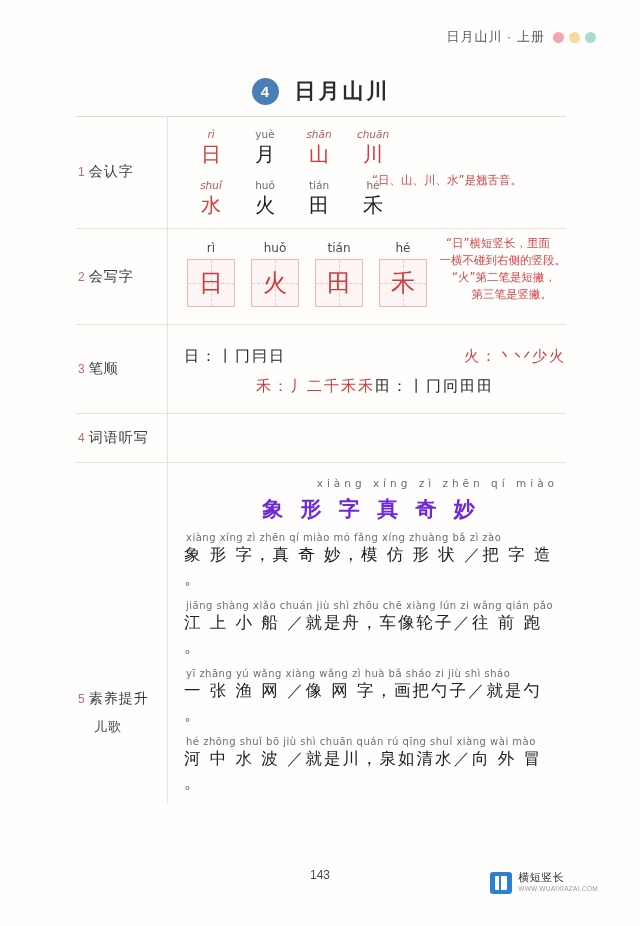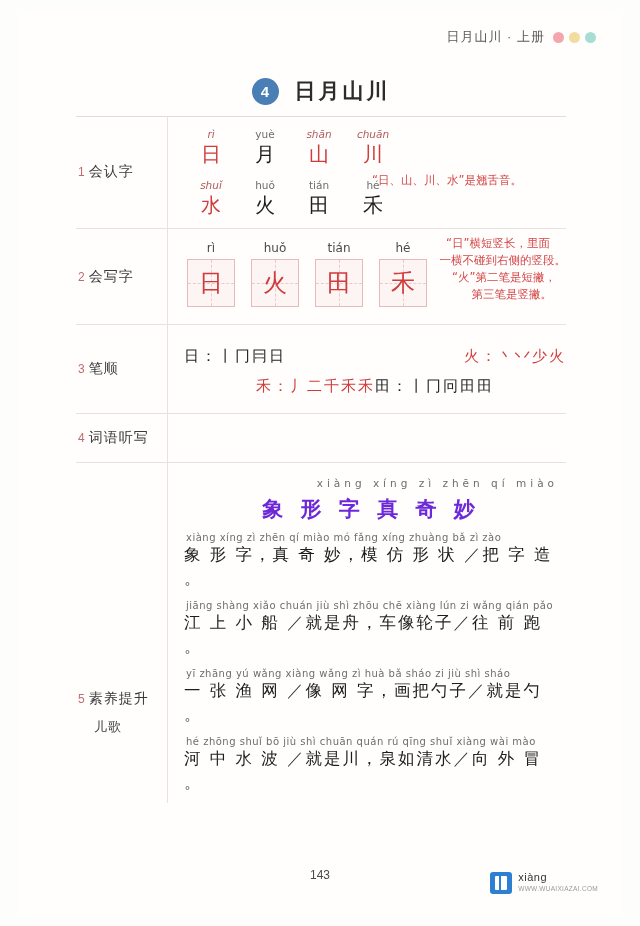--- a/index.html
+++ b/index.html
@@ -372,19 +372,19 @@
         </div>
       </div>
 
     </div>
 
     <div class="page-num">143</div>
 
     <div class="watermark">
       <span class="wm-icon"></span>
       <span class="wm-text">
-        <div class="t1">xiàng</div>
+        <div class="t1">横短竖长</div>
         <div class="t2">WWW.WUAIXIAZAI.COM</div>
       </span>
     </div>
 
   </div>
 </div>
 
 </body></html>

